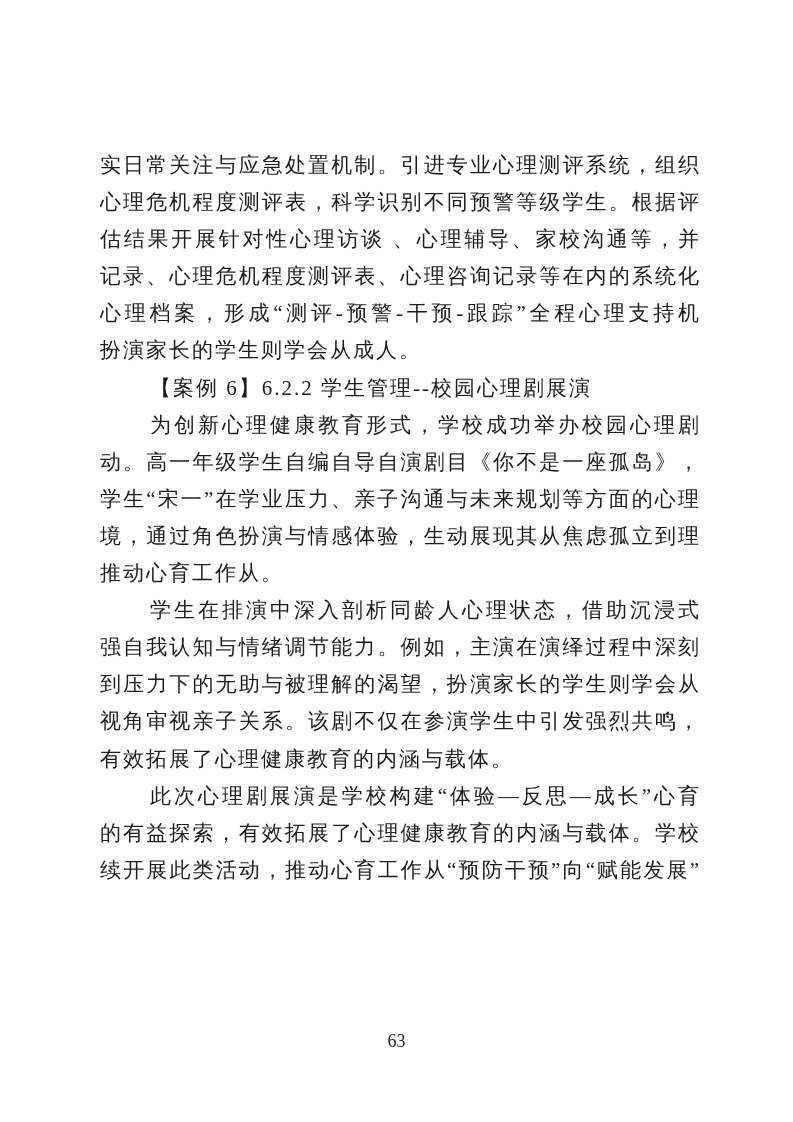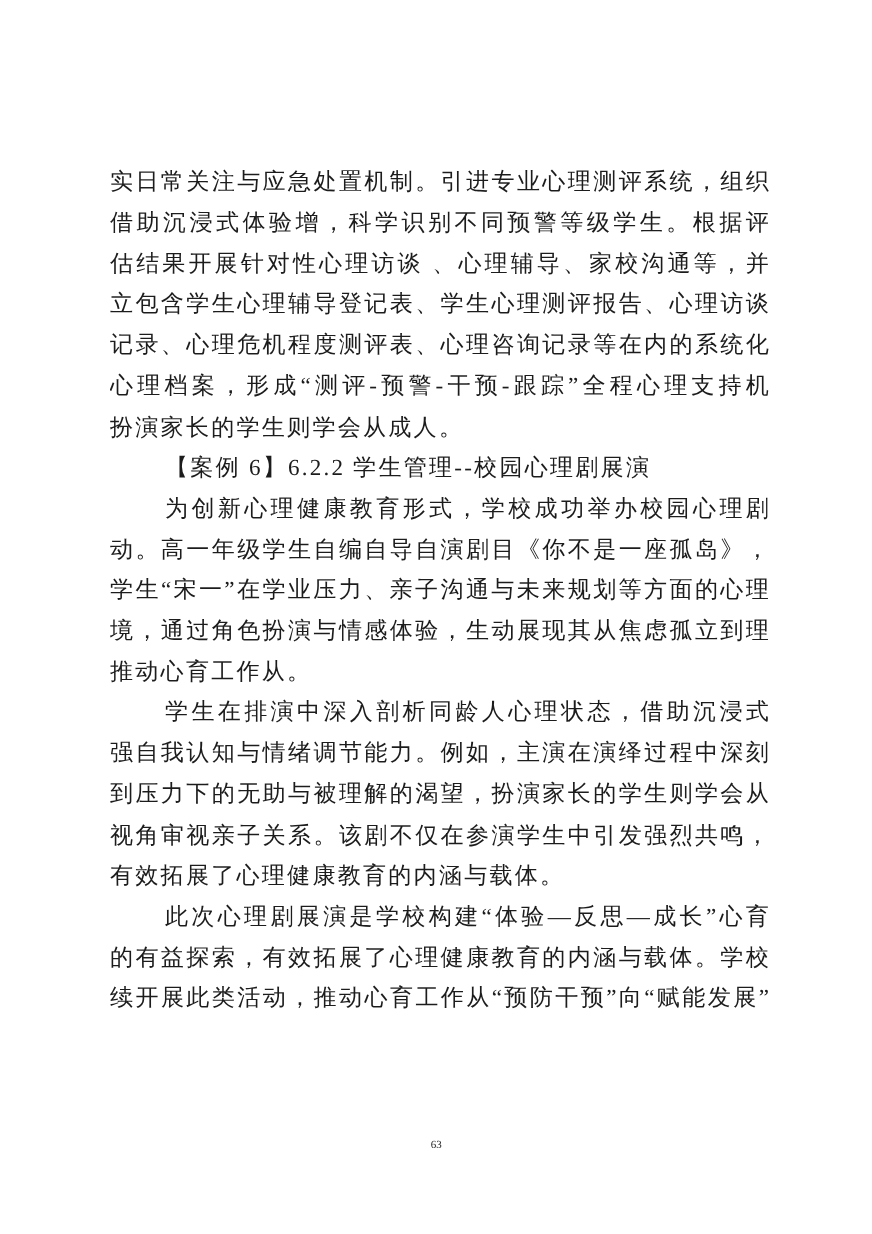--- a/index.html
+++ b/index.html
@@ -41,36 +41,35 @@
     text-indent: 50px;
   }
   .footer {
     position: absolute;
     left: 0;
     right: 0;
     top: 1031px;
     text-align: center;
   }
   .pagenum {
-    font-size: 10px;
+    font-size: 18px;
     letter-spacing: 0;
     color: #222222;
     margin-top: 20px;
   }
 </style>
 </head>
 <body>
 
 <div class="sheet">
   <div class="text-block">
 
     <p class="ln j">实日常关注与应急处置机制。引进专业心理测评系统，组织开</p>
-    <p class="ln j">借助沉浸式体验增，科学识别不同预警等级学生。根据评</p>
+    <p class="ln j">心理危机程度测评表，科学识别不同预警等级学生。根据评</p>
     <p class="ln j">估结果开展针对性心理访谈 、心理辅导、家校沟通等，并建</p>
-    <p class="ln j">立包含学生心理辅导登记表、学生心理测评报告、心理访谈</p>
     <p class="ln j">记录、心理危机程度测评表、心理咨询记录等在内的系统化</p>
     <p class="ln j">心理档案，形成“测评-预警-干预-跟踪”全程心理支持机制，</p>
     <p class="ln">扮演家长的学生则学会从成人。</p>
 
     <p class="ln indent">【案例 6】6.2.2 学生管理--校园心理剧展演</p>
 
     <p class="ln j indent">为创新心理健康教育形式，学校成功举办校园心理剧展演活</p>
     <p class="ln j">动。高一年级学生自编自导自演剧目《你不是一座孤岛》，聚焦</p>
     <p class="ln j">学生“宋一”在学业压力、亲子沟通与未来规划等方面的心理困</p>
     <p class="ln j">境，通过角色扮演与情感体验，生动展现其从焦虑孤立到理解接</p>

